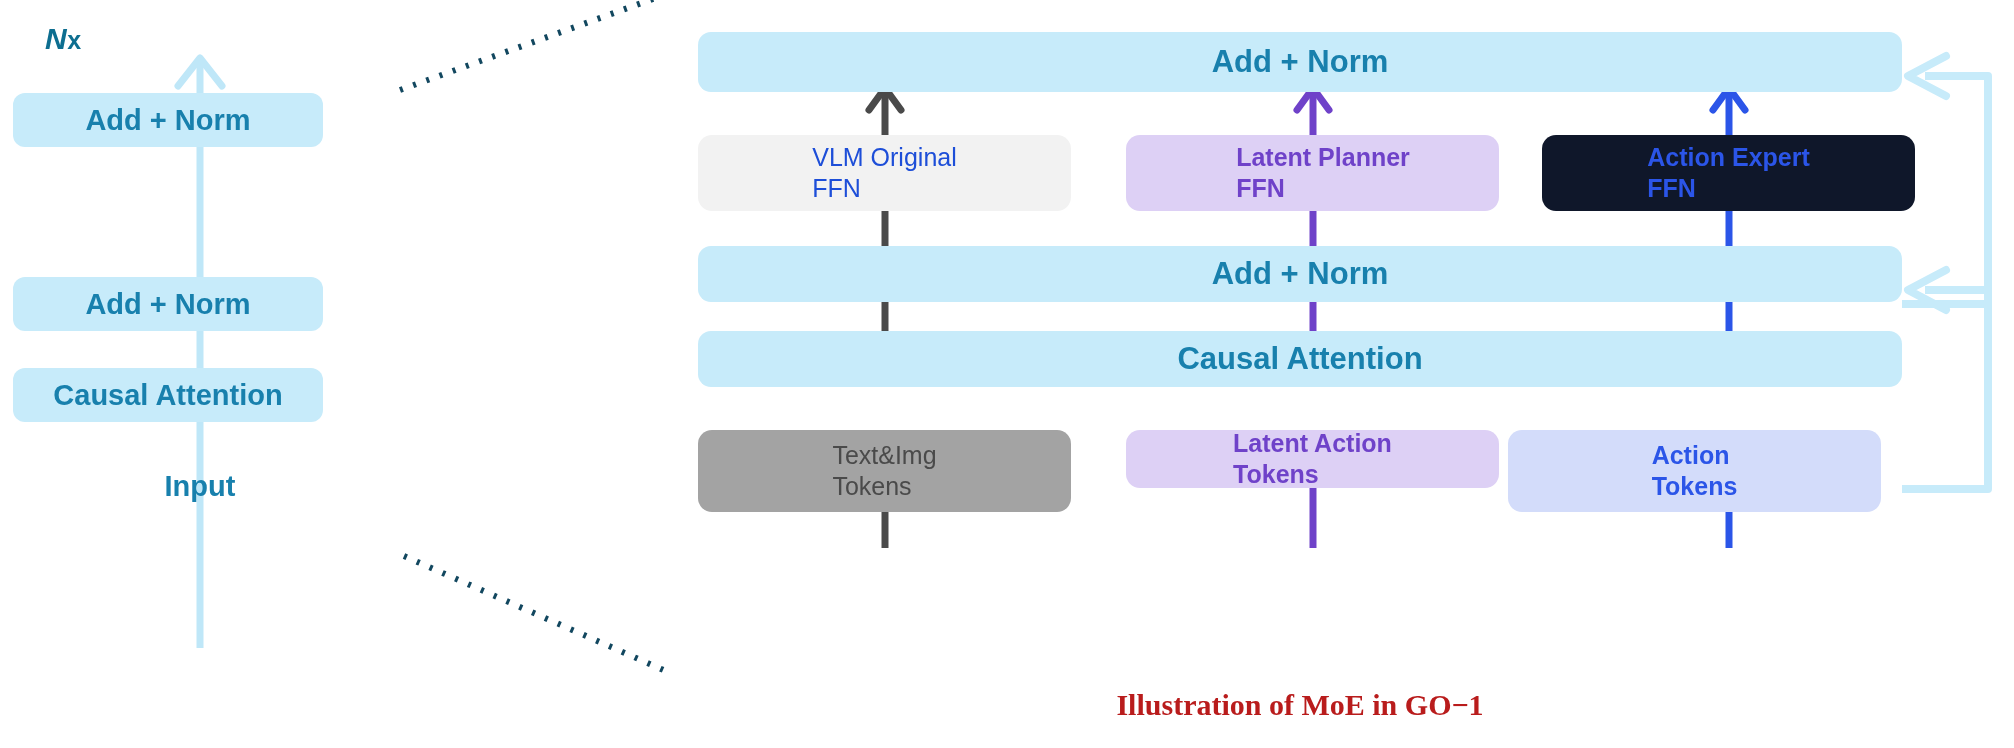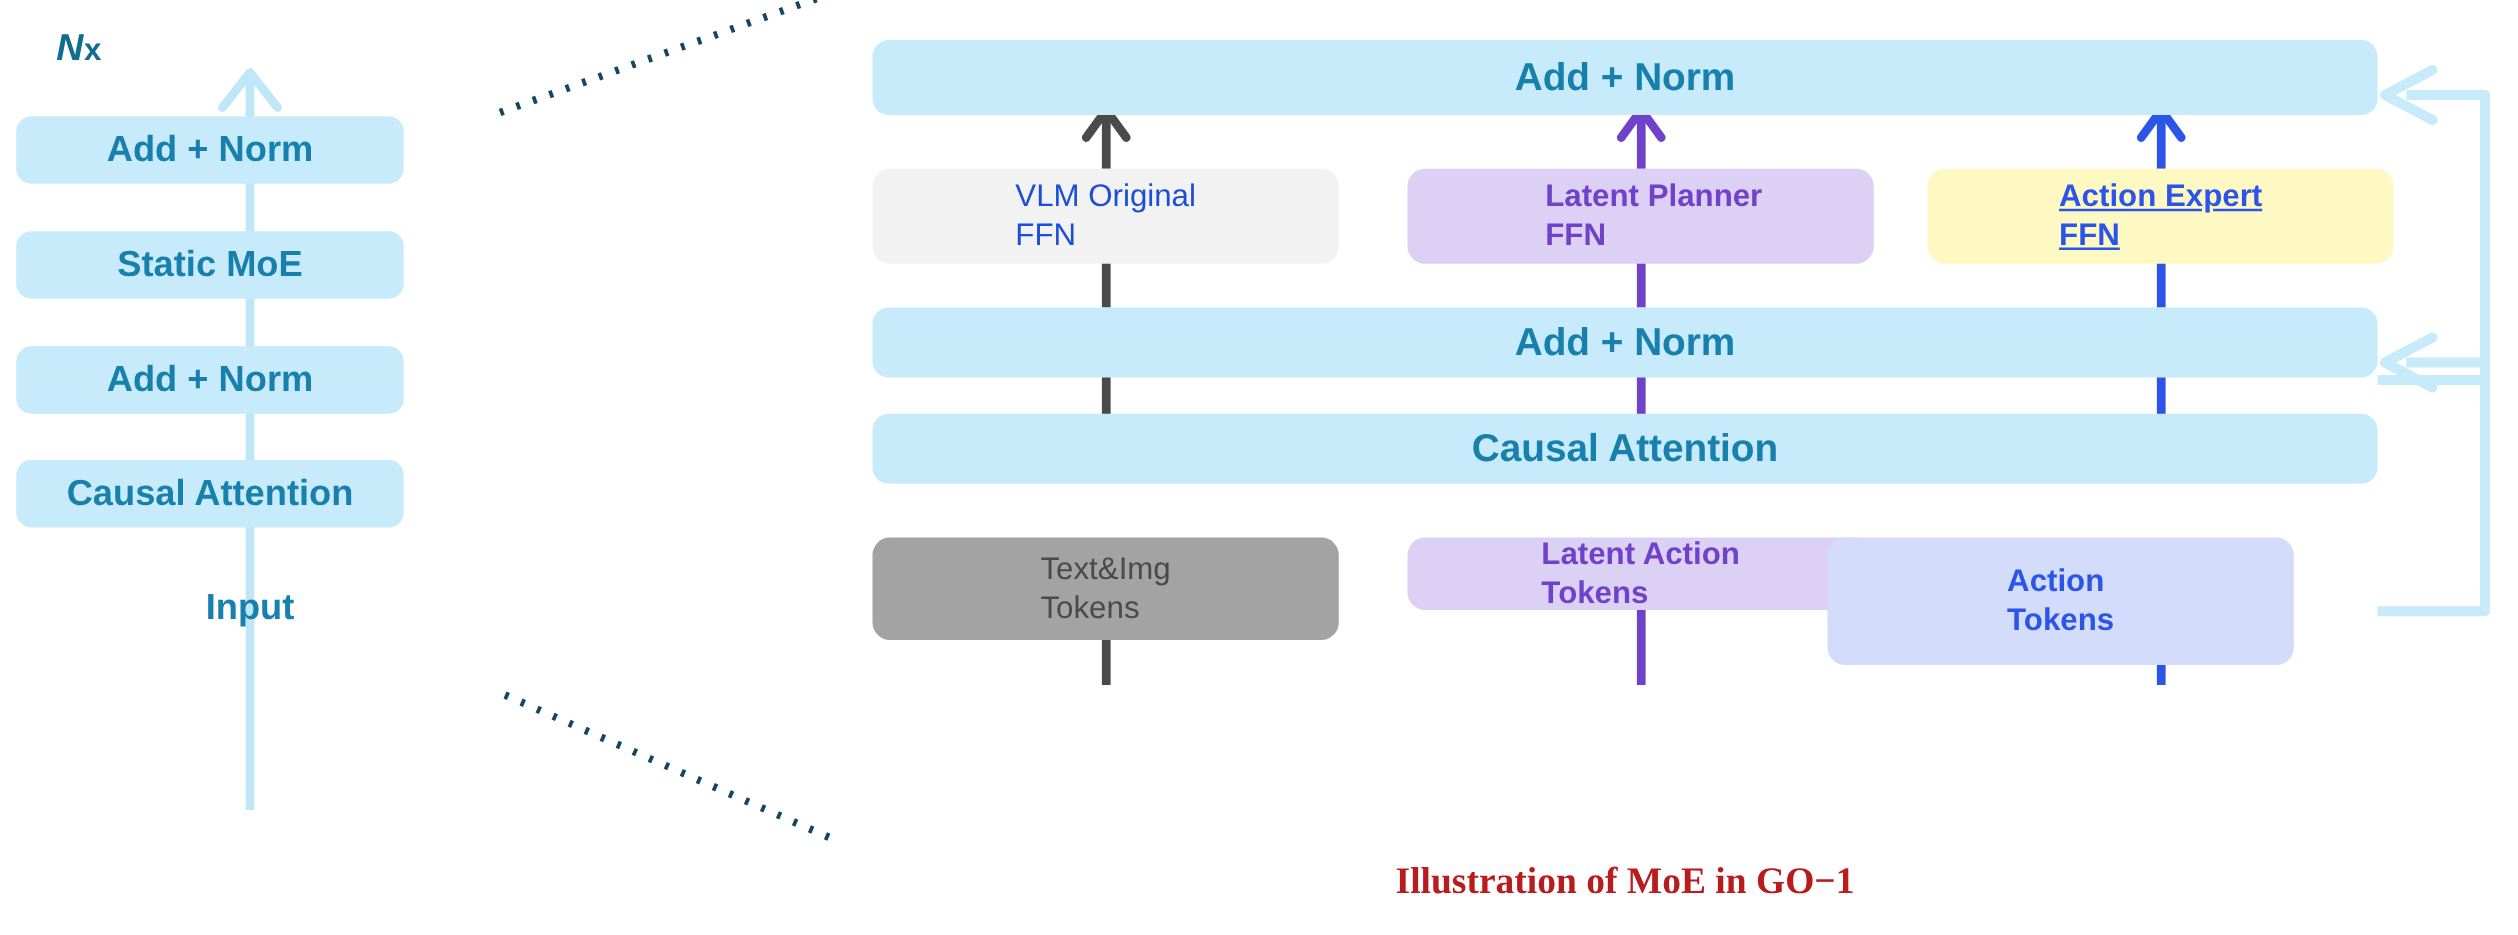--- a/index.html
+++ b/index.html
@@ -58,21 +58,21 @@
     background: #c7ebfa;
     color: #1880ad;
     font-weight: bold;
     font-size: 31px;
     border-radius: 13px;
   }
 
   
   .ffn-gray  { background: #f2f2f2; color: #1d4ed8; }
   .ffn-purple{ background: #ddd0f5; color: #6f42c9; font-weight: bold; padding-left: 21px; }
-  .ffn-blue  { background: #fef9c3; color: #2b55e8; font-weight: bold; text-decoration: underline; }
+  .ffn-blue  { background: #0f172a; color: #2b55e8; font-weight: bold; }
   .tok-gray  { background: #a3a3a3; color: #4a4a4a; }
   .tok-purple{ background: #ddd0f5; color: #6f42c9; font-weight: bold; }
   .tok-blue  { background: #d3dcfa; color: #2b55e8; font-weight: bold; }
   .ffn-box, .tok-box { font-size: 25px; border-radius: 14px; }
 
   .caption {
     position: absolute;
     font-size: 30px;
     font-weight: bold;
     color: #b91c1c;
@@ -150,23 +150,20 @@
   </svg>
 
   <div class="abs nx-label" style="left:45px; top:22px;">
     <span>N</span><span class="x-part">x</span>
   </div>
 
   <div class="box left-box" style="left:13px; top:93px; width:310px; height:54px;">
     <span>Add + Norm</span>
   </div>
 
-  <div class="box left-box" style="left:13px; top:185px; width:310px; height:54px;">
-    <span>Static MoE</span>
-  </div>
 
   <div class="box left-box" style="left:13px; top:277px; width:310px; height:54px;">
     <span>Add + Norm</span>
   </div>
 
   <div class="box left-box" style="left:13px; top:368px; width:310px; height:54px;">
     <span>Causal Attention</span>
   </div>
 
   <div class="abs input-label" style="left:70px; top:470px;">Input</div>
@@ -196,19 +193,19 @@
   </div>
 
   <div class="box tok-box tok-gray" style="left:698px; top:430px; width:373px; height:82px;">
     <span><span>Text&amp;Img</span><br><span>Tokens</span></span>
   </div>
 
   <div class="box tok-box tok-purple" style="left:1126px; top:430px; width:373px; height:58px;">
     <span><span>Latent Action</span><br><span>Tokens</span></span>
   </div>
 
-  <div class="box tok-box tok-blue" style="left:1462px; top:430px; width:373px; height:102px;">
+  <div class="box tok-box tok-blue" style="left:1508px; top:430px; width:373px; height:82px;">
     <span><span>Action</span><br><span>Tokens</span></span>
   </div>
 
   <div class="caption" style="left:698px; top:688px; width:1204px;">Illustration of MoE in GO−1</div>
 
 </div>
 
 </body></html>

